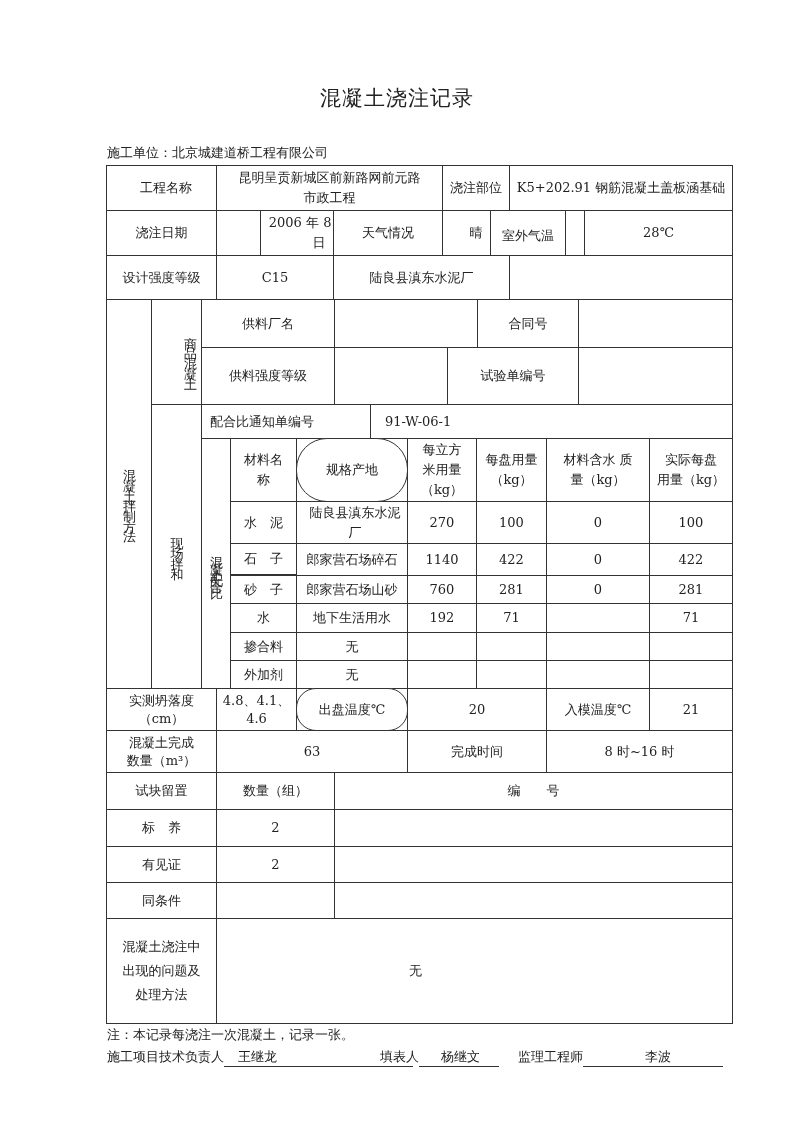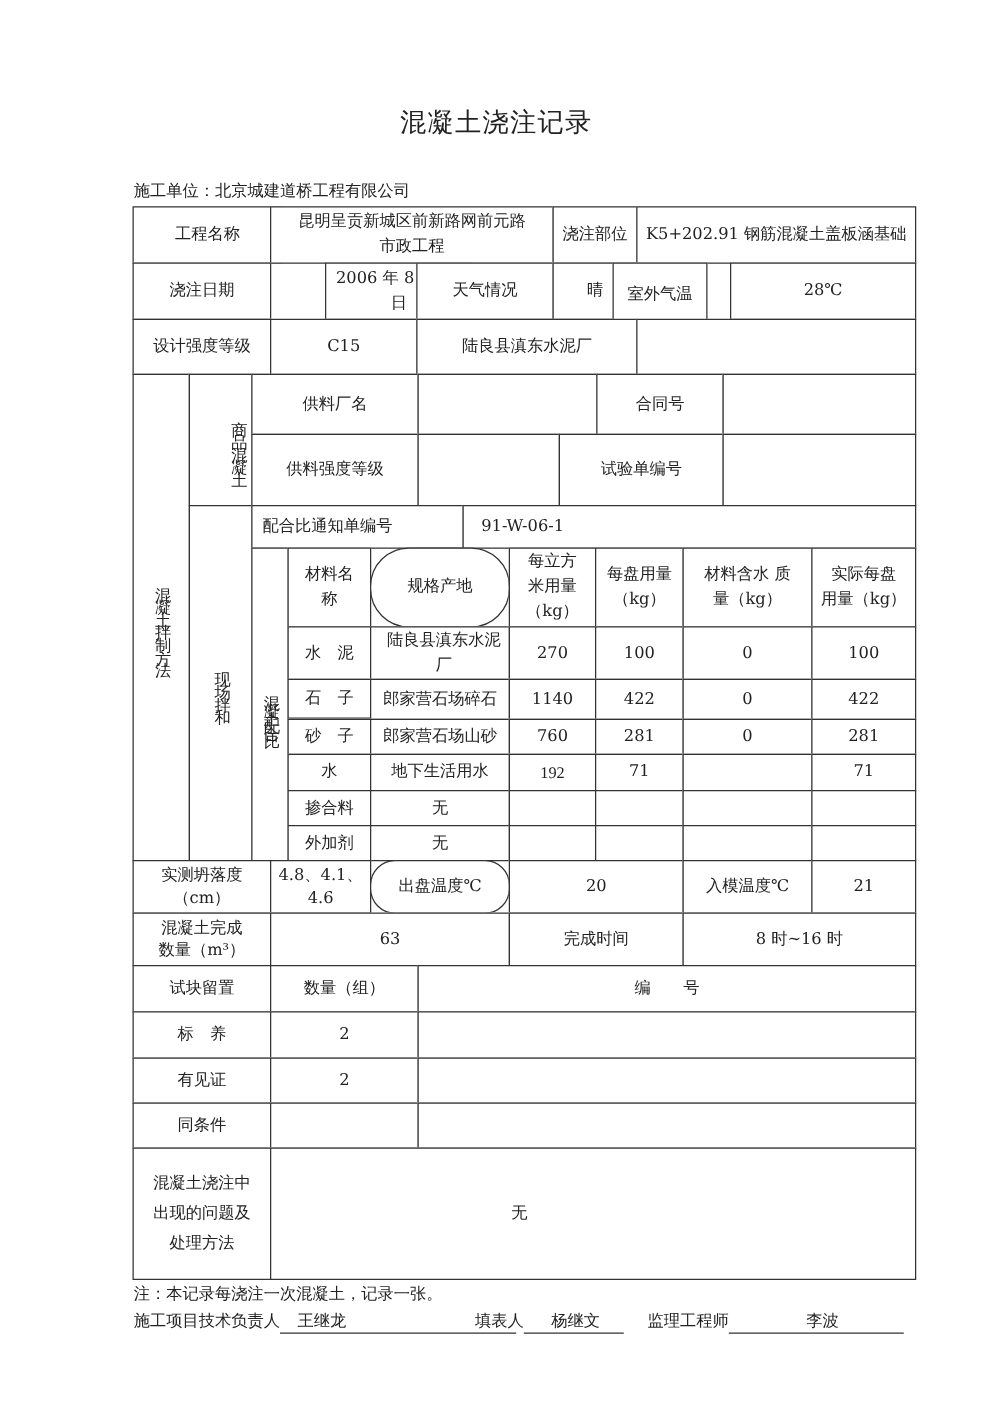--- a/index.html
+++ b/index.html
@@ -93,21 +93,21 @@
   <div class="cell" style="left:230px;top:575px;width:67px;height:29px;">砂　子</div>
   <div class="cell" style="left:296px;top:575px;width:112px;height:29px;">郎家营石场山砂</div>
   <div class="cell" style="left:407px;top:575px;width:70px;height:29px;">760</div>
   <div class="cell" style="left:476px;top:575px;width:71px;height:29px;">281</div>
   <div class="cell" style="left:546px;top:575px;width:104px;height:29px;">0</div>
   <div class="cell" style="left:649px;top:575px;width:84px;height:29px;">281</div>
 </div>
 <div>
   <div class="cell" style="left:230px;top:603px;width:67px;height:30px;">水</div>
   <div class="cell" style="left:296px;top:603px;width:112px;height:30px;">地下生活用水</div>
-  <div class="cell" style="left:407px;top:603px;width:70px;height:30px;font-family:Liberation Serif, serif;">192</div>
+  <div class="cell" style="left:407px;top:603px;width:70px;height:30px;">192</div>
   <div class="cell" style="left:476px;top:603px;width:71px;height:30px;">71</div>
   <div class="cell" style="left:546px;top:603px;width:104px;height:30px;"></div>
   <div class="cell" style="left:649px;top:603px;width:84px;height:30px;">71</div>
 </div>
 <div>
   <div class="cell" style="left:230px;top:632px;width:67px;height:29px;">掺合料</div>
   <div class="cell" style="left:296px;top:632px;width:112px;height:29px;">无</div>
   <div class="cell" style="left:407px;top:632px;width:70px;height:29px;"></div>
   <div class="cell" style="left:476px;top:632px;width:71px;height:29px;"></div>
   <div class="cell" style="left:546px;top:632px;width:104px;height:29px;"></div>

